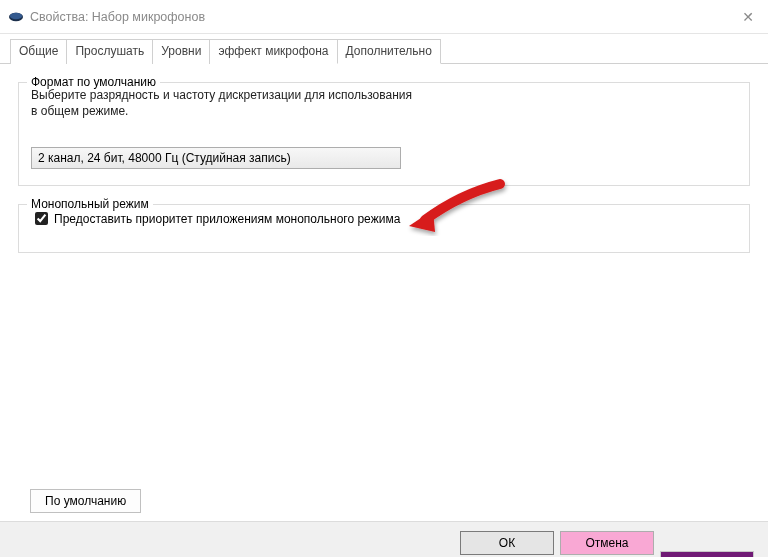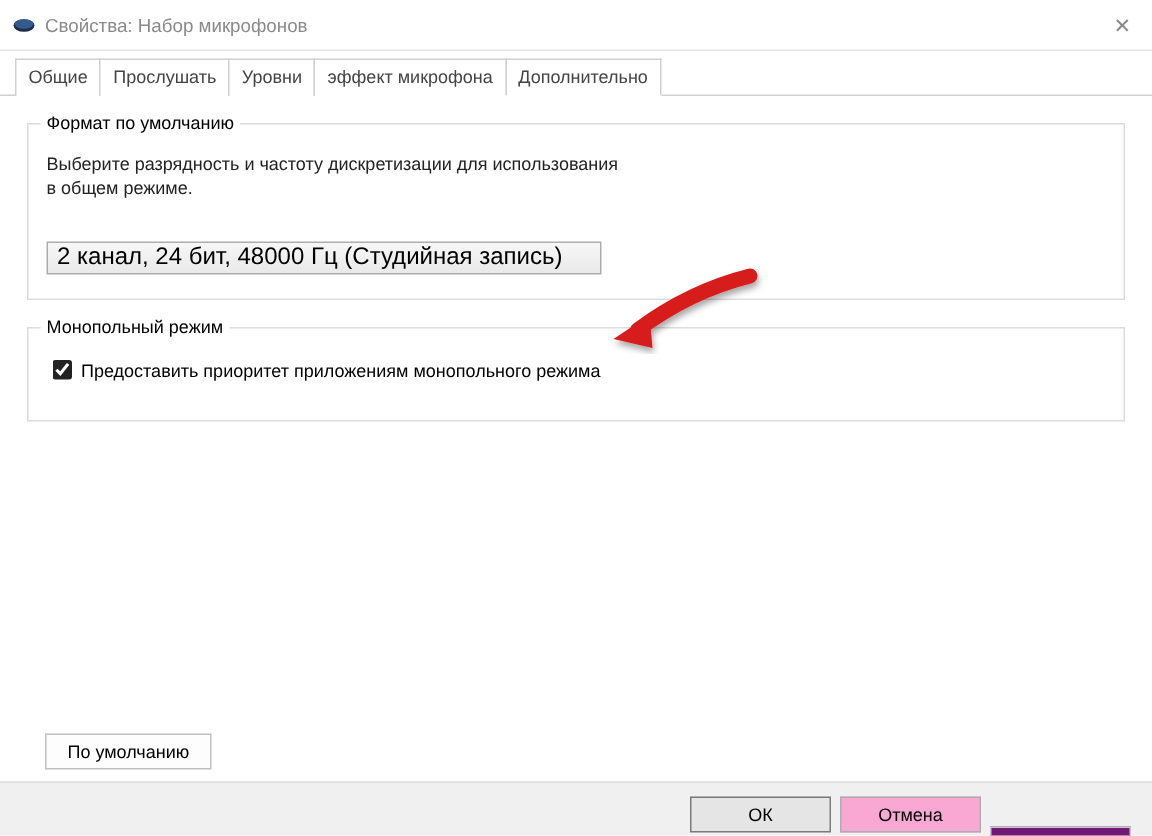--- a/index.html
+++ b/index.html
@@ -51,42 +51,42 @@
     z-index: 2;
   }
   .content {
     padding: 18px 18px 6px 18px;
     position: relative;
     height: 457px;
   }
   .groupbox {
     border: 1px solid #dcdcdc;
     border-radius: 0;
-    padding: 14px 12px 16px 12px;
+    padding: 0 12px 16px 12px;
     margin-bottom: 18px;
     position: relative;
   }
   .groupbox legend, .groupbox .legend {
     position: absolute;
     top: -8px;
     left: 8px;
     background: #fff;
     padding: 0 4px;
     color: #000;
     font-size: 12px;
   }
   .desc { color: #222; line-height: 1.35; margin: 4px 0 14px 0; }
   .combo {
     width: 370px;
     height: 22px;
     border: 1px solid #adadad;
     background: linear-gradient(#f7f7f7,#e9e9e9);
     display: flex; align-items: center;
     padding: 0 6px;
-    font-size: 16px;
+    font-size: 12px;
     color: #000;
     margin-top: 28px;
   }
   .checkbox-row {
     display: flex; align-items: center;
     margin: 4px 0 8px 0;
   }
   .checkbox-row input { accent-color: #222; margin-right: 6px; }
   .btn {
     height: 24px;

